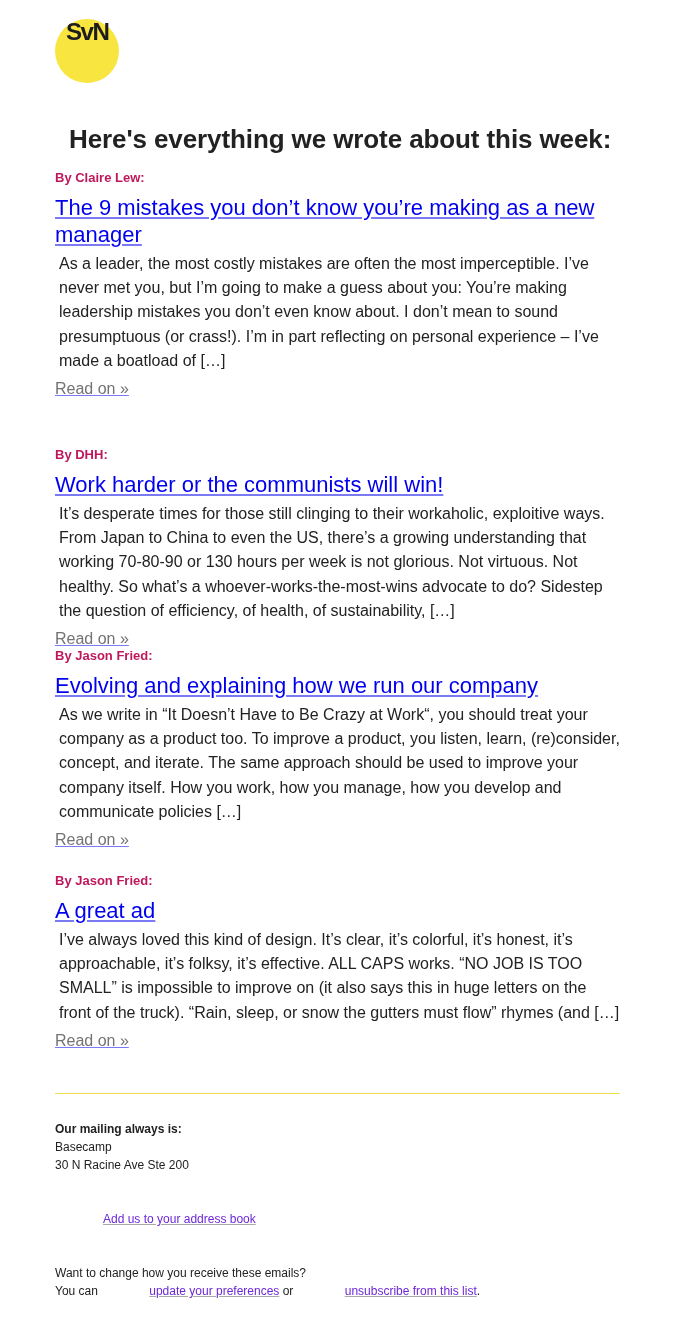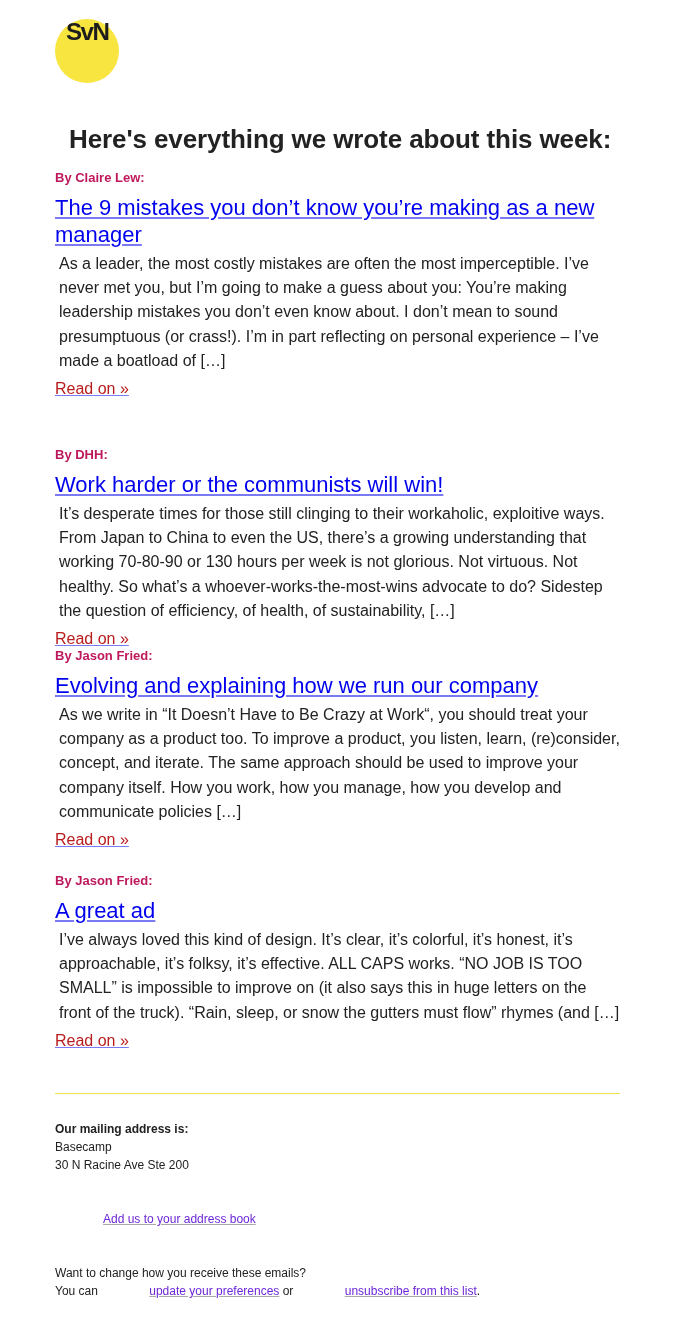--- a/index.html
+++ b/index.html
@@ -56,21 +56,21 @@
     .excerpt {
       font-size: 16px;
       line-height: 24.2px;
       color: #222222;
       margin: 4px;
     }
     .readon {
       display: inline-block;
       font-size: 16px;
       line-height: 24px;
-      color: #b91c1c;
+      color: #737373;
       text-decoration: underline;
       text-decoration-color: #7a7af5;
     }
     .divider {
       position: absolute;
       left: 55px; top: 1093px;
       width: 565px; height: 1px;
       background: #f2e14a;
     }
     .footer { position: absolute; left: 55px; width: 565px; font-size: 12px; line-height: 18px; color: #222222; }
@@ -112,21 +112,21 @@
   <div class="post" style="top:873px;">
     <p class="byline">By Jason Fried:</p>
     <a class="title" href="#">A great ad</a>
     <p class="excerpt">I’ve always loved this kind of design. It’s clear, it’s colorful, it’s honest, it’s approachable, it’s folksy, it’s effective. ALL CAPS works. “NO JOB IS TOO SMALL” is impossible to improve on (it also says this in huge letters on the front of the truck). “Rain, sleep, or snow the gutters must flow” rhymes (and […]</p>
     <a class="readon" href="#">Read on »</a>
   </div>
 
   <div class="divider"></div>
 
   <div class="footer" style="top:1120px;">
-    <div class="label">Our mailing address is:</div>
+    <div class="label">Our mailing always is:</div>
     <div>Basecamp</div>
     <div>30 N Racine Ave Ste 200</div>
   </div>
 
   <div class="footer" style="top:1210px;">
     <a href="#">Add us to your address book</a>
   </div>
 
   <div class="footer" style="top:1264px;">
     <div>Want to change how you receive these emails?</div>

